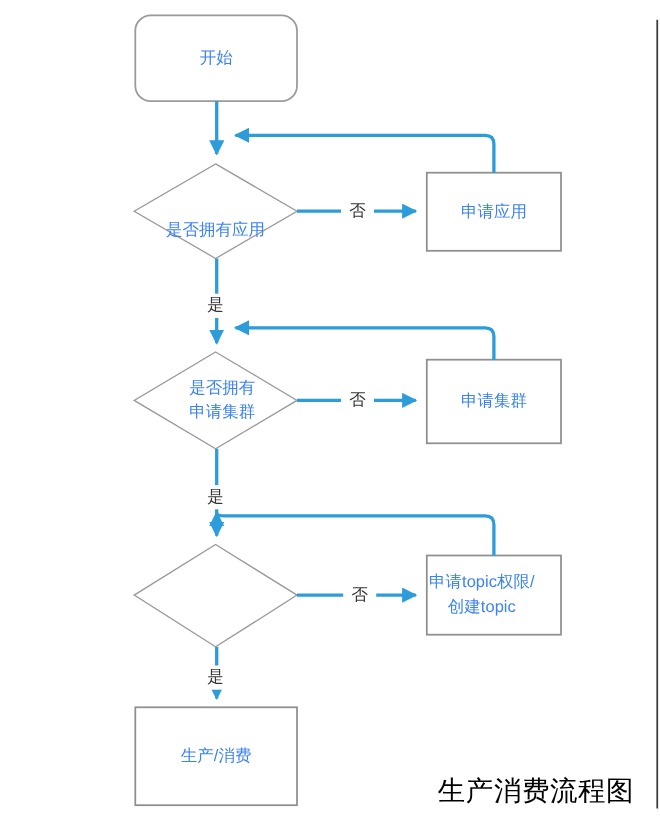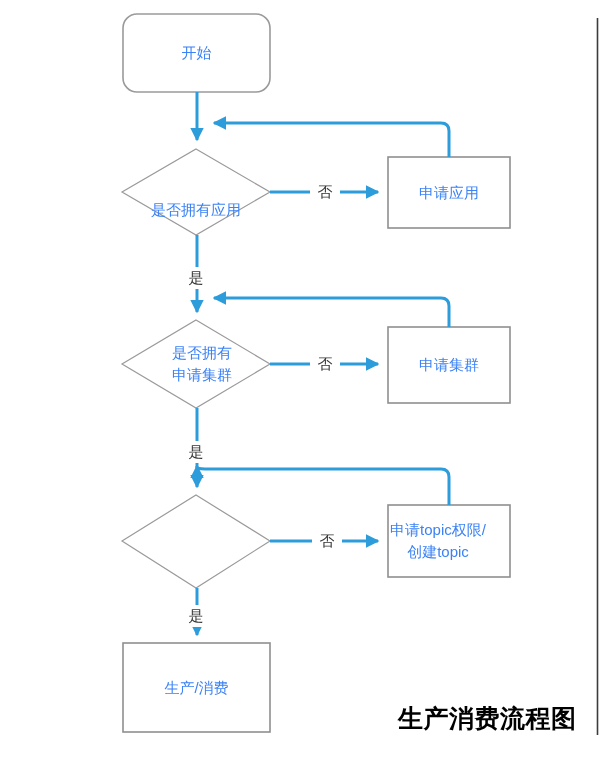--- a/index.html
+++ b/index.html
@@ -36,21 +36,21 @@
     font-size: 15px;
     line-height: 22px;
   }
   .diagram-title {
     position: absolute;
     left: 398px;
     top: 702px;
     width: 190px;
     color: #000000;
     font-size: 25px;
-    font-weight: 700;
+    font-weight: 400;
     letter-spacing: 0.5px;
     white-space: nowrap;
   }
 </style>
 </head>
 <body>
 
 <div class="canvas">
 
   <svg class="layer" width="600" height="760" viewBox="0 0 600 760">

